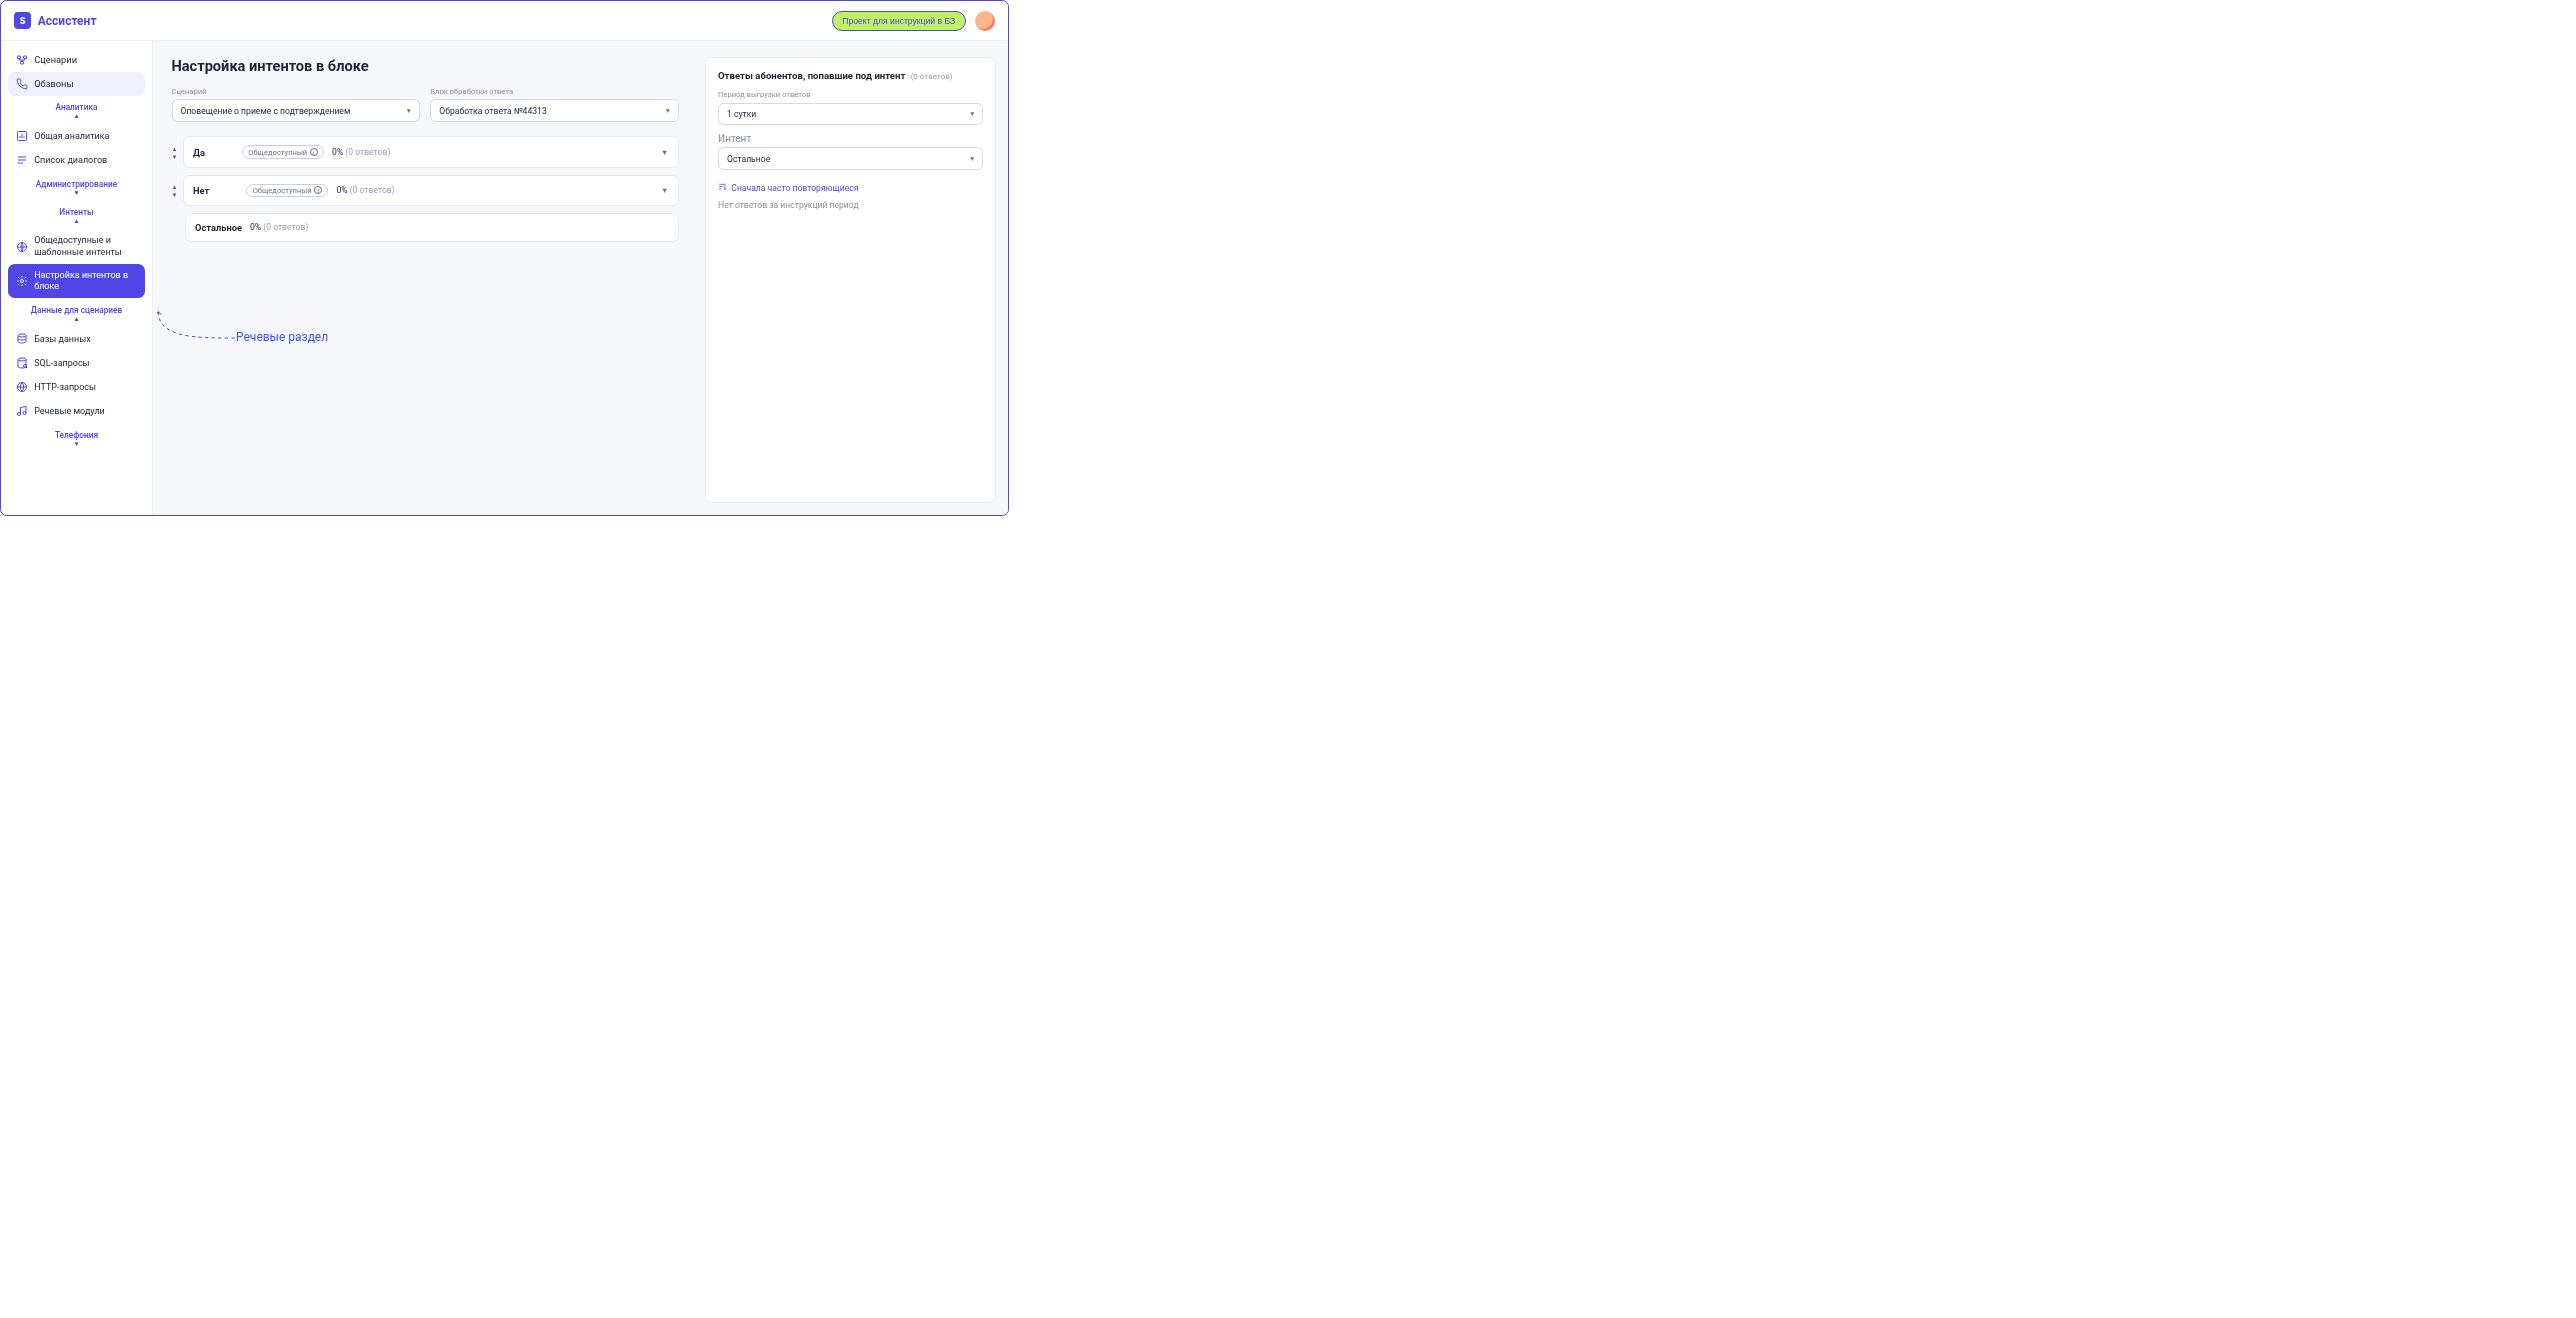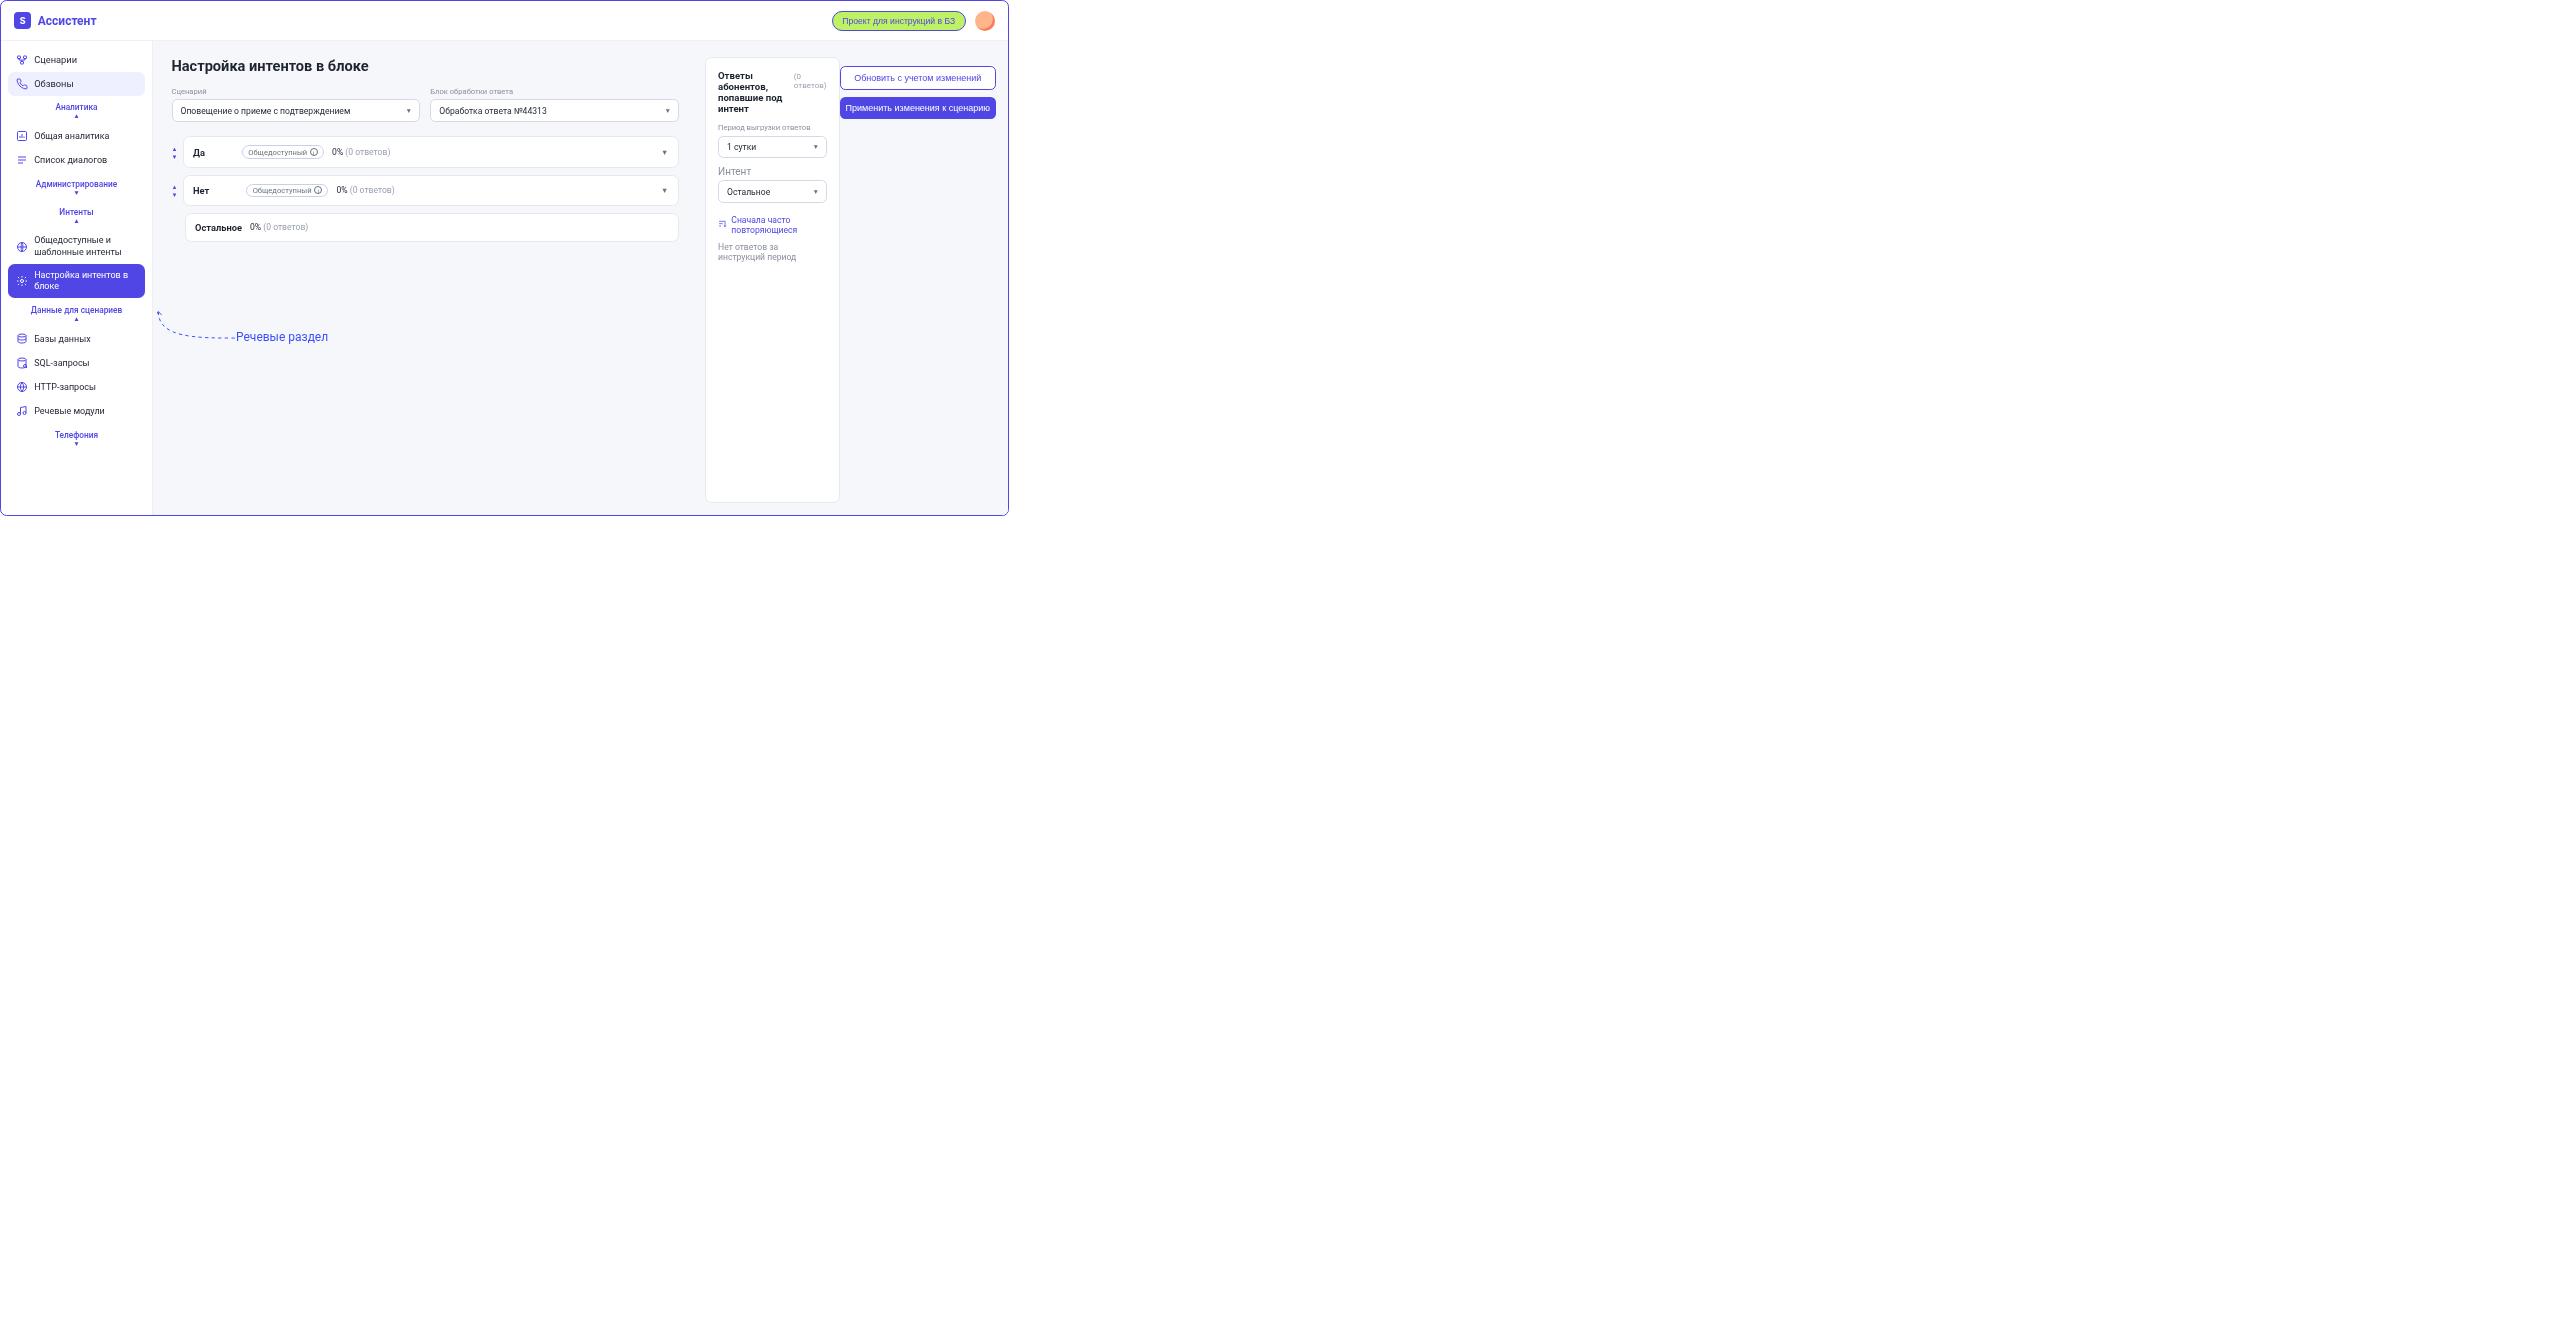--- a/index.html
+++ b/index.html
@@ -21,21 +21,21 @@
     .nav-item.primary-active .nav-icon { color: #fff; }
     .nav-icon { width: 12px; height: 12px; color: #4f46e5; display: inline-flex; align-items: center; justify-content: center; }
     .nav-section { display: flex; align-items: center; justify-content: space-between; font-size: 8.3px; color: #4f46e5; padding: 6.6px 8px 4px; cursor: pointer; font-weight: 500; flex-direction: column; }
     .nav-section .chev { font-size: 6.6px; color: #4f46e5; }
     .sub { padding-left: 0; }
     .sub .nav-item { font-size: 9px; }
     .multi-line { line-height: 1.25; }
 
     .content { flex: 1; background: #f6f7fb; display: flex; min-width: 0; }
     .main-col { flex: 1; padding: 16px 18.5px; min-width: 0; position: relative; }
-    .right-col { width: 311px; padding: 16px 12px 12px 8px; display: flex; flex-direction: row; }
+    .right-col { width: 311px; padding: 16px 12px 12px 8px; display: flex; flex-direction: column; }
 
     h1.page-title { font-size: 14.6px; font-weight: 700; color: #1f2433; margin-bottom: 12px; }
     .row2 { display: flex; gap: 10.6px; margin-bottom: 14.6px; }
     .field { flex: 1; display: flex; flex-direction: column; gap: 3.3px; }
     .field label { font-size: 7.6px; color: #8b90a0; }
     .select { border: 0.7px solid #d6d9e5; background: #fff; border-radius: 5.3px; padding: 5.3px 18.5px 5.3px 8px; font-size: 8.6px; color: #1f2433; position: relative; cursor: pointer; }
     .select .caret { position: absolute; right: 6.6px; top: 50%; transform: translateY(-50%); font-size: 6.6px; color: #6b7280; }
 
     .block-header { display: flex; align-items: flex-start; justify-content: space-between; gap: 10.6px; margin-bottom: 9.3px; }
     .block-header .titles h2 { font-size: 13.2px; font-weight: 700; color: #1f2433; margin-bottom: 2.6px; }
@@ -325,21 +325,17 @@
             <span>
               <svg viewBox="0 0 24 24" width="9.3" height="9.3" fill="none" stroke="currentColor" stroke-width="2">
                   <path d="M3 6h13M3 12h9M3 18h5M18 4v16M18 20l3-3M18 20l-3-3"></path>
                 </svg>
             </span>
             <span>Сначала часто повторяющиеся</span>
           </a>
           <div class="empty-msg">Нет ответов за инструкций период</div>
         </div>
 
-        <div class="right-actions">
-          <button class="btn outline-long wide-btn">Обновить с учетом изменений</button>
-          <button class="btn primary-long wide-btn">Применить изменения к сценарию</button>
-        </div>
       </div>
     </div>
   </div>
 </div>
 
 
 </body></html>

